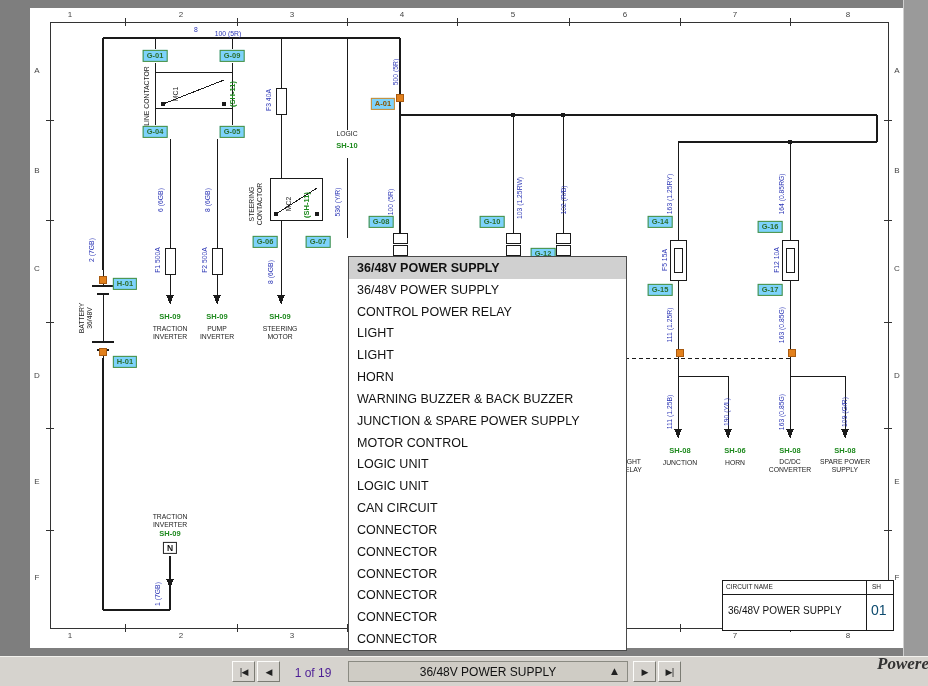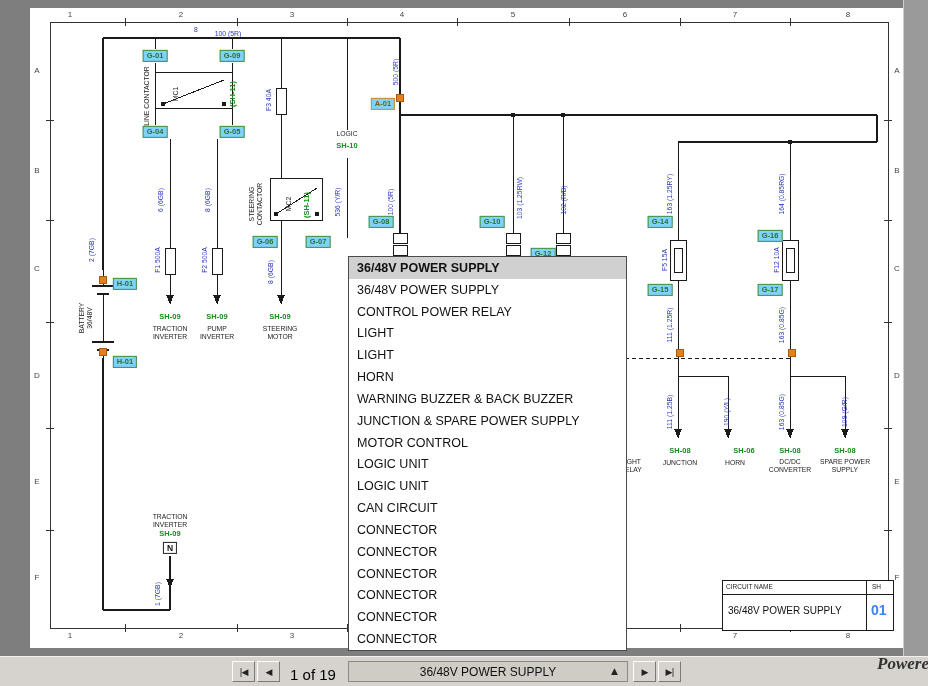--- a/index.html
+++ b/index.html
@@ -29,21 +29,21 @@
   }
   .comp.orange{border-color:#cf8a2a;color:#8a5500}
   .sh{color:#1e8a1e;font-weight:bold;font-size:7.5px;white-space:nowrap}
   .blk{color:#222;font-size:6.8px}
   .wire{color:#2b35b5;font-size:6.8px;white-space:nowrap}
   .nbox{border:1px solid #222;background:#fff;color:#111;font-size:8.5px;font-weight:bold;padding:0 3px;line-height:1.2}
   .mark{width:6px;height:6px;background:#e2801c;border:1px solid #a85a10}
   .grid-num{position:absolute;transform:translate(-50%,-50%);font-size:8px;color:#444;z-index:3}
   .tb-label{position:absolute;font-size:6.5px;color:#222;z-index:3}
   .tb-value{position:absolute;font-size:10px;color:#111;z-index:3}
-  .tb-sheet{position:absolute;font-size:14px;font-weight:bold;color:#3b82f6;z-index:3}
+  .tb-sheet{position:absolute;font-size:14px;font-weight:normal;color:#0c4a6e;z-index:3}
   
   #circuit-dropdown{
     position:absolute;left:348px;top:256px;width:279px;height:395px;
     background:#fff;border:1px solid #4a4a4a;z-index:40;
     display:flex;flex-direction:column;font-size:12.5px;box-sizing:border-box;
   }
   .dd-item{flex:1 1 0;display:flex;align-items:center;padding-left:8px;color:#111;white-space:nowrap;overflow:hidden}
   .dd-item.sel{background:#d0d0d0;font-weight:bold}
   
   #pager-toolbar{
@@ -51,21 +51,21 @@
     background:#d6d3ce;border-top:1px solid #f2f1ed;z-index:30;
   }
   .tbtn{
     position:absolute;top:4px;width:23px;height:21px;
     background:#d6d3ce;border:1px solid;border-color:#fcfcfa #7b7b73 #7b7b73 #fcfcfa;
     font-size:9px;color:#222;display:flex;align-items:center;justify-content:center;
     letter-spacing:-1px;padding:0;font-family:"DejaVu Sans",sans-serif;cursor:default;
   }
   #page-indicator{
     position:absolute;left:284px;top:9px;width:58px;text-align:center;
-    font-size:15px;color:#000000;
+    font-size:12px;color:#4c1d95;
   }
   #circuit-select{
     position:absolute;left:348px;top:4px;width:280px;height:21px;box-sizing:border-box;
     background:#cfccc5;border:1px solid #8a8a82;
     display:flex;align-items:center;justify-content:center;
     font-size:12px;color:#111;
   }
   #circuit-select .arrow{position:absolute;right:9px;top:4px;font-size:9px;color:#222;font-family:"DejaVu Sans",sans-serif}
   #watermark{
     position:absolute;left:877px;top:654px;width:60px;overflow:hidden;
@@ -151,32 +151,32 @@
       <div class="lbl comp" style="left: 202px; top: 48px;">G-09</div>
       <div class="lbl comp" style="left: 125px; top: 124px;">G-04</div>
       <div class="lbl comp" style="left: 202px; top: 124px;">G-05</div>
       <div class="lbl comp" style="left: 235px; top: 234px;">G-06</div>
       <div class="lbl comp" style="left: 288px; top: 234px;">G-07</div>
       <div class="lbl comp" style="left: 351px; top: 214px;">G-08</div>
       <div class="lbl comp" style="left: 462px; top: 214px;">G-10</div>
       <div class="lbl comp" style="left: 513px; top: 214px; margin-top: 32px;">G-12</div>
       <div class="lbl comp" style="left: 630px; top: 214px;">G-14</div>
       <div class="lbl comp" style="left: 630px; top: 282px;">G-15</div>
-      <div class="lbl comp" style="left: 740px; top: 228px;">G-16</div>
+      <div class="lbl comp" style="left: 740px; top: 219px;">G-16</div>
       <div class="lbl comp" style="left: 740px; top: 282px;">G-17</div>
       <div class="lbl comp" style="left: 95px; top: 276px;">H-01</div>
       <div class="lbl comp" style="left: 95px; top: 354px;">H-01</div>
       <div class="lbl comp orange" style="left: 353px; top: 96px;">A-01</div>
       <div class="lbl sh" style="left: 317px; top: 138px;">SH-10</div>
       <div class="lbl sh" style="left: 140px; top: 309px;">SH-09</div>
       <div class="lbl sh" style="left: 187px; top: 309px;">SH-09</div>
       <div class="lbl sh" style="left: 250px; top: 309px;">SH-09</div>
       <div class="lbl sh" style="left: 140px; top: 526px;">SH-09</div>
       <div class="lbl sh" style="left: 650px; top: 443px;">SH-08</div>
-      <div class="lbl sh" style="left: 705px; top: 443px; margin-left: 9px;">SH-06</div>
+      <div class="lbl sh" style="left: 705px; top: 443px;">SH-06</div>
       <div class="lbl sh" style="left: 760px; top: 443px;">SH-08</div>
       <div class="lbl sh" style="left: 815px; top: 443px;">SH-08</div>
       <div class="lbl sh v" style="left: 203px; top: 86px;">(SH-11)</div>
       <div class="lbl sh v" style="left: 277px; top: 197px;">(SH-11)</div>
       <div class="lbl blk" style="left: 317px; top: 126px;">LOGIC</div>
       <div class="lbl blk" style="left: 140px; top: 325px;">TRACTION
 INVERTER</div>
       <div class="lbl blk" style="left: 187px; top: 325px;">PUMP
 INVERTER</div>
       <div class="lbl blk" style="left: 250px; top: 325px;">STEERING

